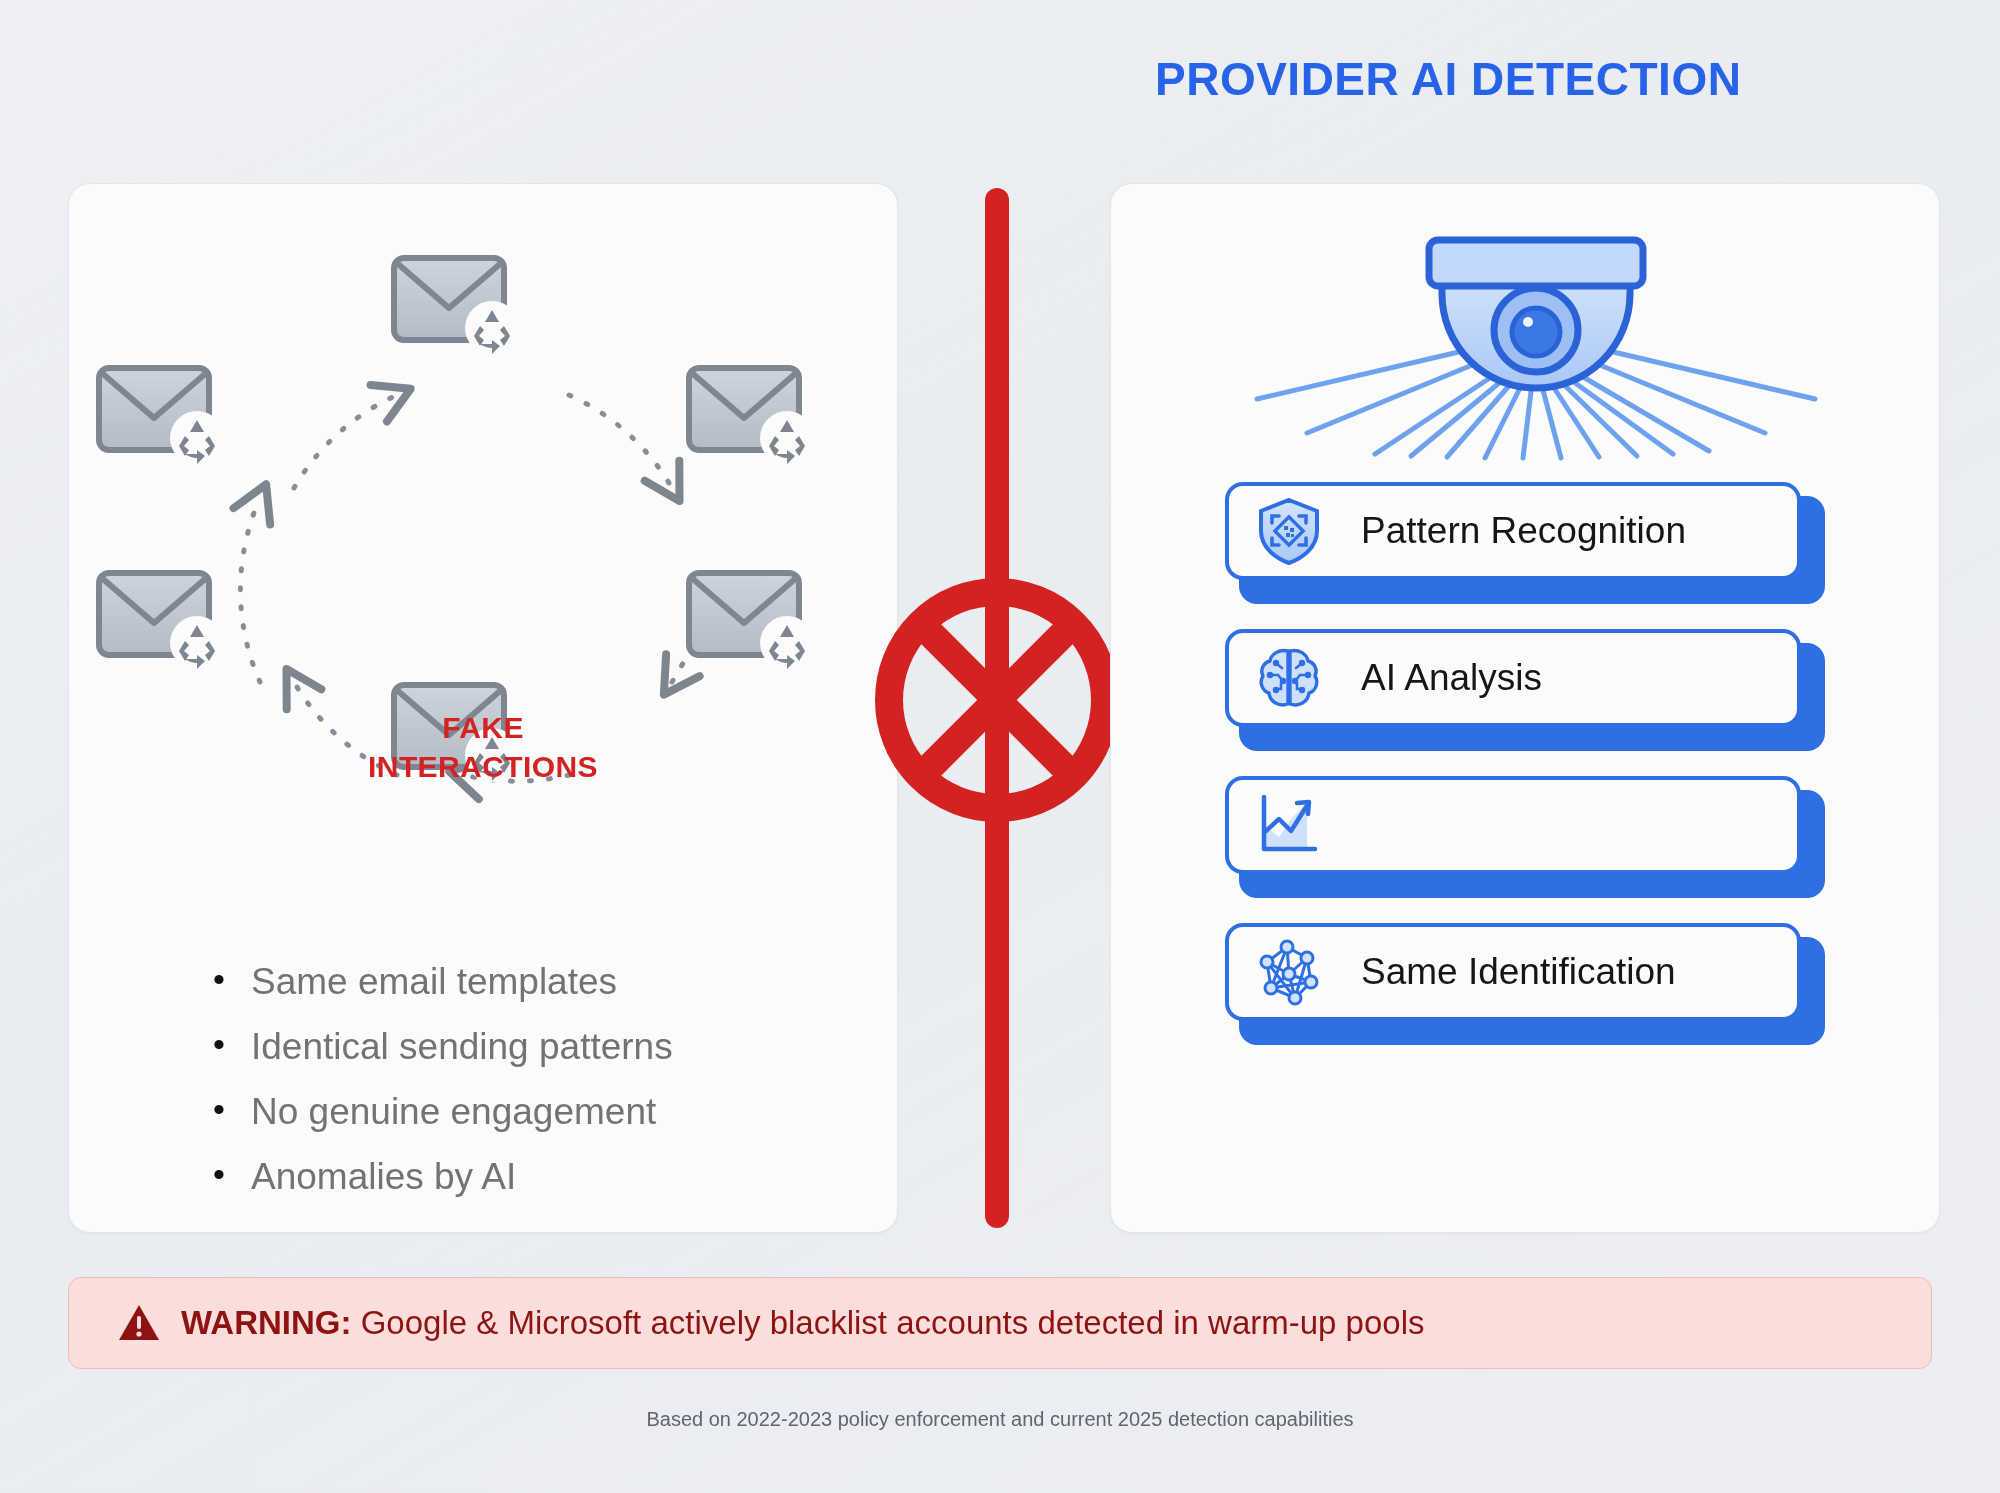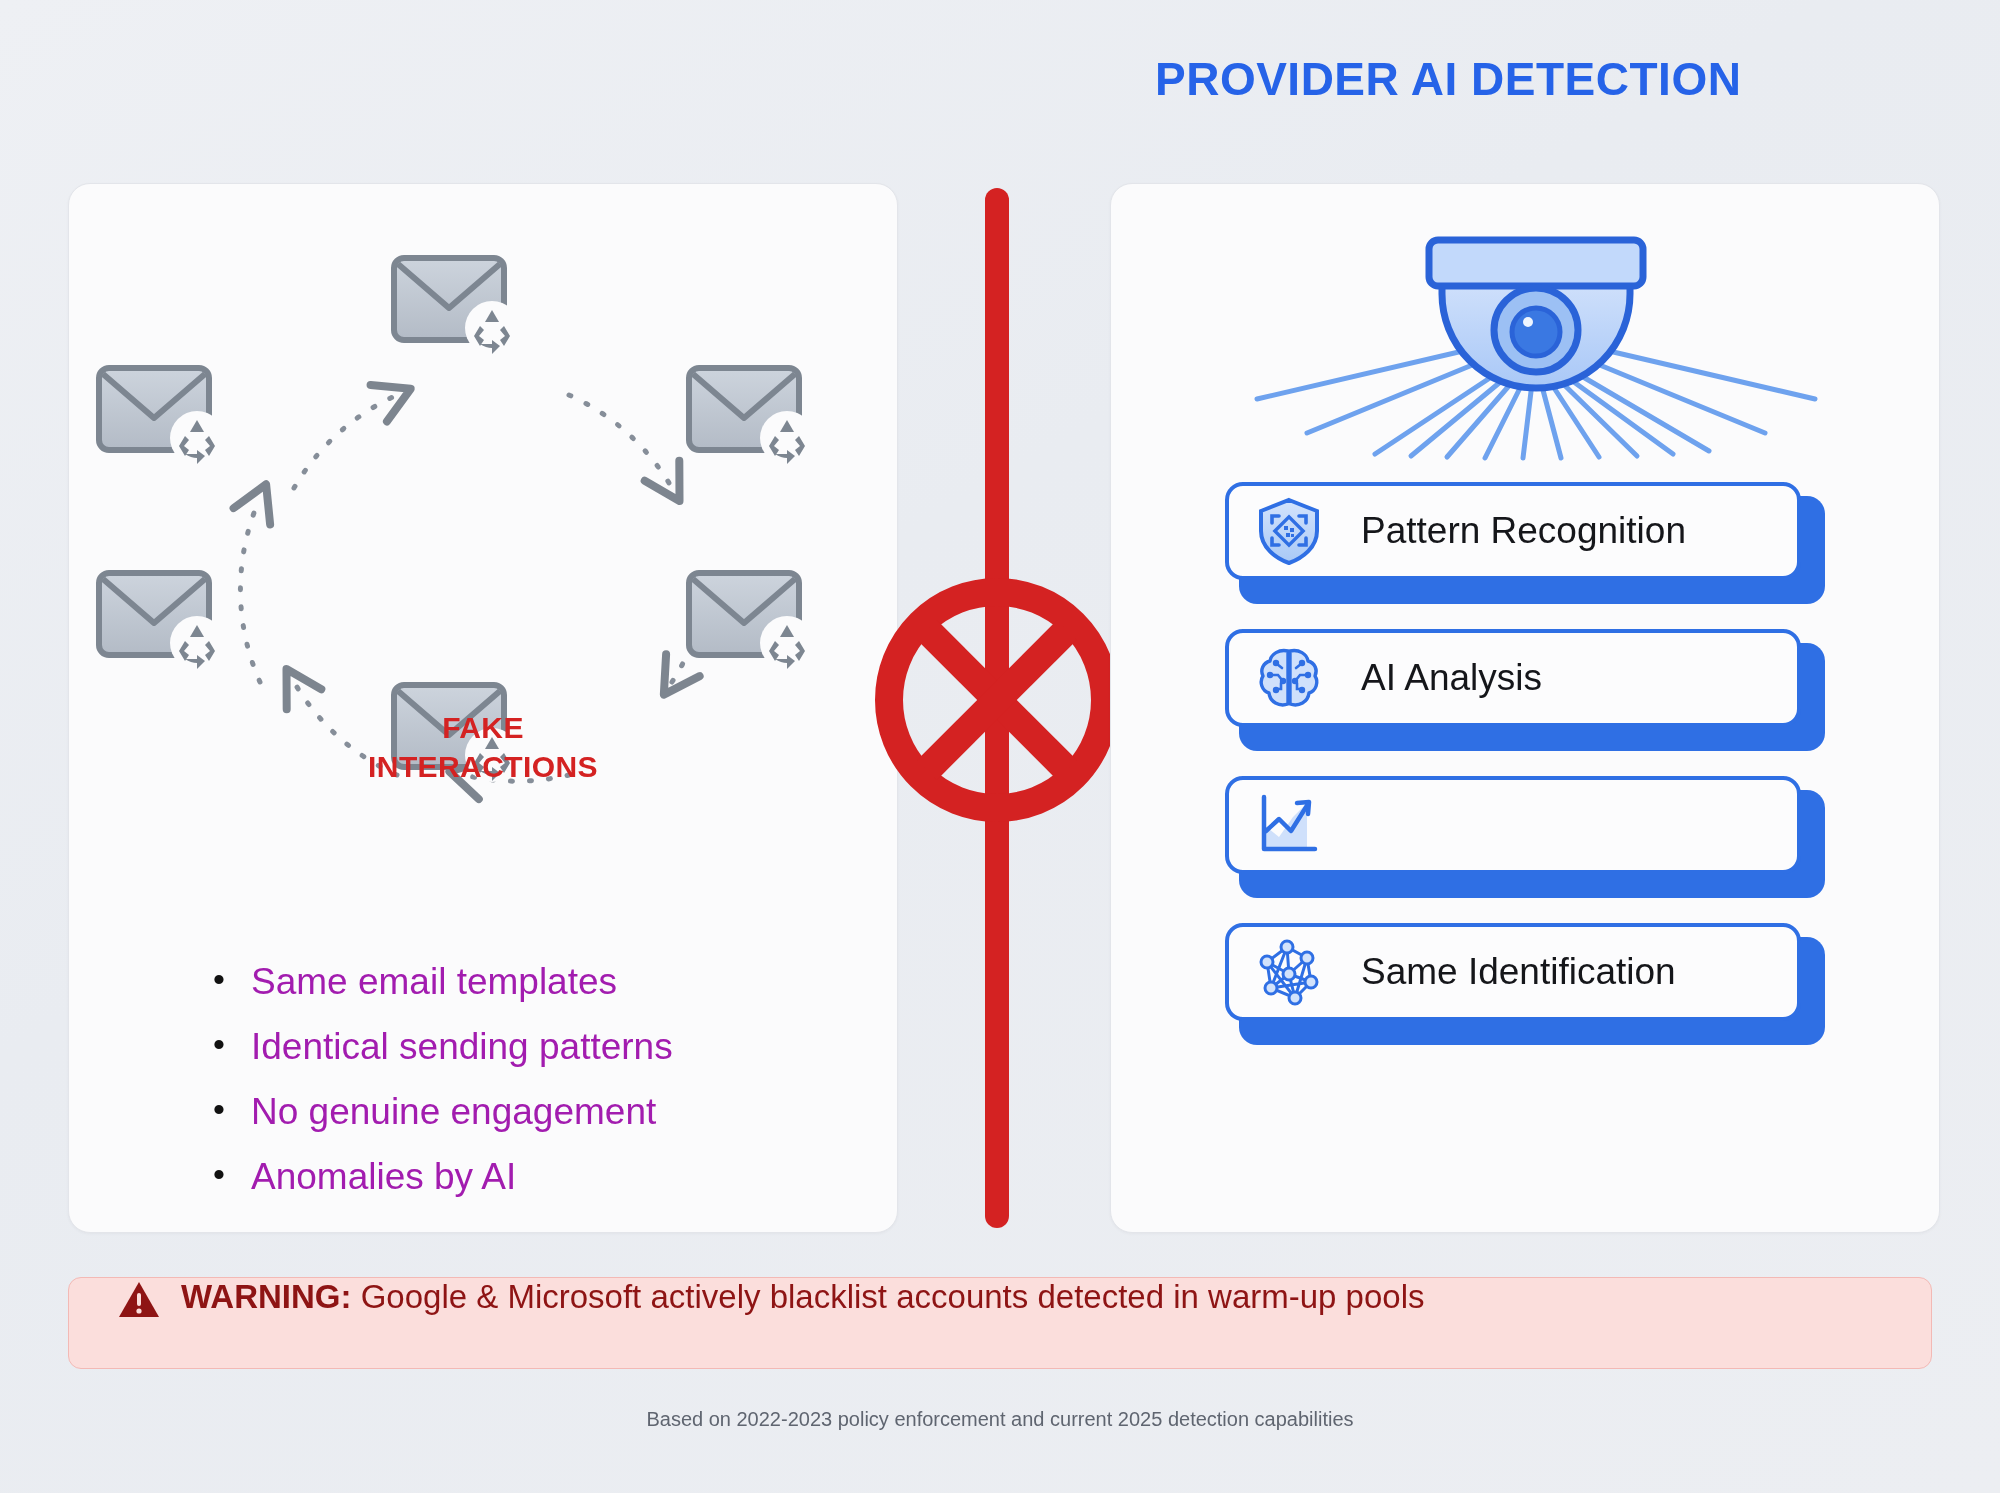--- a/index.html
+++ b/index.html
@@ -101,21 +101,21 @@
   .bullets {
     position: absolute;
     left: 140px;
     top: 765px;
     margin: 0;
     padding: 0;
     list-style: none;
   }
   .bullets li {
     font-size: 37px;
-    color: #a21caf;
+    color: #737373;
     line-height: 65px;
     position: relative;
     padding-left: 42px;
     white-space: nowrap;
   }
   .bullets li::before {
     content: "\2022";
     position: absolute;
     left: 4px;
     top: -2px;
@@ -183,20 +183,21 @@
   .warning {
     position: absolute;
     left: 68px;
     top: 1277px;
     width: 1864px;
     height: 92px;
     background: #fbdedc;
     border: 1px solid #f3b9b5;
     border-radius: 13px;
     display: flex;
+    align-items: center;
     box-sizing: border-box;
     padding-left: 48px;
   }
   .warn-icon {
     flex: 0 0 44px;
     width: 44px; height: 44px;
     margin-right: 20px;
     display: flex;
     align-items: center;
   }

